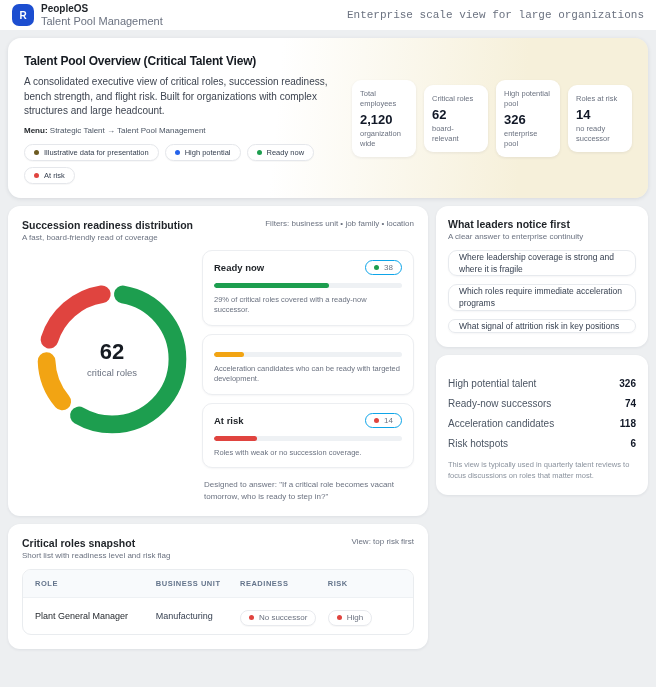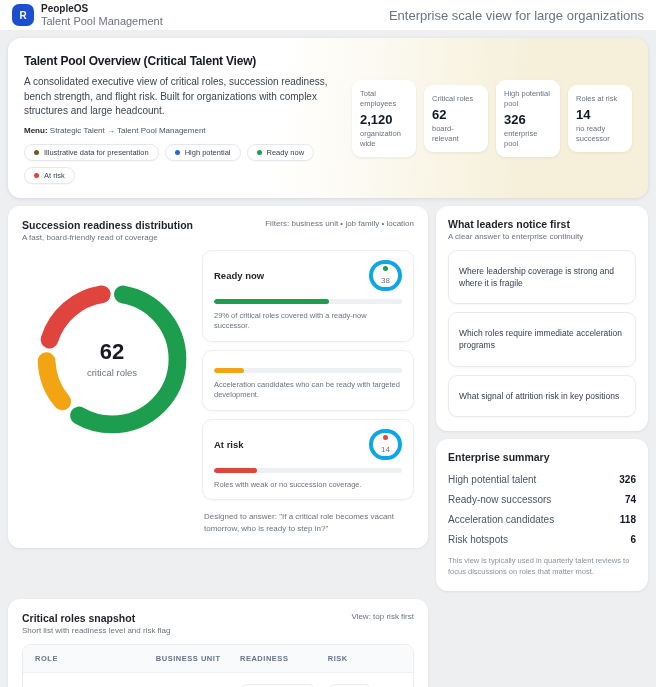--- a/index.html
+++ b/index.html
@@ -5,21 +5,21 @@
   * { margin:0; padding:0; box-sizing:border-box; }
   html,body { width:656px; height:687px; overflow:hidden; }
   body { background:#edeff1; font-family:"Liberation Sans", sans-serif; color:#1f2328; }
 
   
   .topbar { height:30px; background:#ffffff; display:flex; align-items:center; justify-content:space-between; padding:0 12px; }
   .brand { display:flex; align-items:center; gap:7px; }
   .logo { width:22px; height:22px; border-radius:7px; background:#1c4ed0; color:#fff; font-size:10px; font-weight:bold; display:flex; align-items:center; justify-content:center; }
   .brand-name { font-size:10px; font-weight:bold; color:#1f2328; line-height:1.2; }
   .brand-sub { font-size:11px; color:#6b7280; }
-  .topbar-note { font-size:13px; color:#6b7280; }
+  .topbar-note { font-size:11px; color:#6b7280;font-family:Liberation Mono, monospace; }
 
   
   .hero { margin:8px; border-radius:13px; background:linear-gradient(95deg,#ffffff 42%,#f6f0da 80%); box-shadow:0 1px 4px rgba(20,30,50,.10); padding:16px 16px 14px; display:flex; gap:14px; }
   .hero-left { flex:1; min-width:0; }
   .hero-title { font-size:12px; font-weight:bold; color:#161b22; letter-spacing:-.2px; }
   .hero-desc { font-size:10px; color:#3d4450; line-height:1.45; margin-top:7px; max-width:345px; }
   .hero-menu { font-size:8px; color:#4b5563; margin-top:7px; }
   .hero-menu b { color:#1f2328; }
   .pill-row { display:flex; gap:6px; margin-top:9px; flex-wrap:wrap; }
   .pill { display:inline-flex; align-items:center; gap:5px; background:#fff; border:1px solid #e5e7eb; border-radius:999px; padding:3px 9px; font-size:7.5px; color:#374151; box-shadow:0 1px 1px rgba(0,0,0,.03); }
@@ -44,31 +44,31 @@
   .donut-wrap { width:180px; display:flex; justify-content:center; align-items:flex-start; padding-top:34px; position:relative; }
   .donut-box { position:relative; width:150px; height:150px; }
   .donut-center { position:absolute; inset:0; display:flex; flex-direction:column; align-items:center; justify-content:center; }
   .donut-num { font-size:22px; font-weight:bold; color:#161b22; }
   .donut-cap { font-size:9.5px; color:#6b7280; margin-top:2px; }
 
   .succ-cards { flex:1; display:flex; flex-direction:column; gap:8px; min-width:0; }
   .mini-card { border:1px solid #eceef1; border-radius:10px; padding:9px 11px; box-shadow:0 1px 2px rgba(20,30,50,.04); background:#fff; }
   .mini-head { display:flex; justify-content:space-between; align-items:center; }
   .mini-name { font-size:9.5px; font-weight:bold; color:#1f2328; }
-  .count-badge { display:inline-flex; align-items:center; gap:5px; border:4px solid #0ea5e9; border-radius:999px; padding:2px 8px; font-size:8px; color:#6b7280; background:#fff;flex-direction:column; }
+  .count-badge { display:inline-flex; align-items:center; gap:5px; border:1px solid #0ea5e9; border-radius:999px; padding:2px 8px; font-size:8px; color:#6b7280; background:#fff; }
   .track { height:5px; background:#eef1f4; border-radius:999px; margin:8px 0 7px; overflow:hidden; }
   .fill { height:100%; border-radius:999px; background:#ccc; }
   .mini-desc { font-size:7.5px; color:#6b7280; line-height:1.4; }
   .succ-note { font-size:8px; color:#6b7280; line-height:1.45; margin-top:3px; padding:0 2px; }
 
   
   .right-col { width:212px; display:flex; flex-direction:column; gap:8px; flex:0 0 auto; }
   .notice-panel { padding:12px 12px 14px; }
   .notice-items { display:flex; flex-direction:column; gap:8px; margin-top:9px; }
-  .notice-item { border:1px solid #e7eaee; border-radius:9px; padding:14px 10px; font-size:8.5px; color:#374151; line-height:1.45; box-shadow:0 1px 2px rgba(20,30,50,.04); }
+  .notice-item { border:1px solid #e7eaee; border-radius:9px; padding:0 10px; font-size:8.5px; color:#374151; line-height:1.45; box-shadow:0 1px 2px rgba(20,30,50,.04); }
   .summary-panel { padding:12px 12px 13px; }
   .summary-rows { margin-top:6px; }
   .summary-row { display:flex; justify-content:space-between; align-items:center; padding:4.5px 0; }
   .summary-label { font-size:10px; color:#4b5563; }
   .summary-value { font-size:10px; font-weight:bold; color:#111827; }
   .summary-note { font-size:7.5px; color:#8b939e; line-height:1.45; margin-top:7px; }
 
   
   .table-panel { margin:8px 8px 0; width:420px; padding:13px 14px 14px; }
   .table-box { margin-top:9px; border:1px solid #e9ecef; border-radius:9px; overflow:hidden; }
@@ -212,21 +212,20 @@
     <div class="panel notice-panel">
       <div class="panel-title">What leaders notice first</div>
       <div class="panel-sub">A clear answer to enterprise continuity</div>
       <div class="notice-items">
         <div class="notice-item">Where leadership coverage is strong and where it is fragile</div>
         <div class="notice-item">Which roles require immediate acceleration programs</div>
         <div class="notice-item">What signal of attrition risk in key positions</div>
       </div>
     </div>
     <div class="panel summary-panel">
-      <div class="panel-title">Enterprise summary</div>
       <div class="summary-rows">
         <div class="summary-row">
           <span class="summary-label">High potential talent</span>
           <span class="summary-value">326</span>
         </div>
         <div class="summary-row">
           <span class="summary-label">Ready-now successors</span>
           <span class="summary-value">74</span>
         </div>
         <div class="summary-row">

